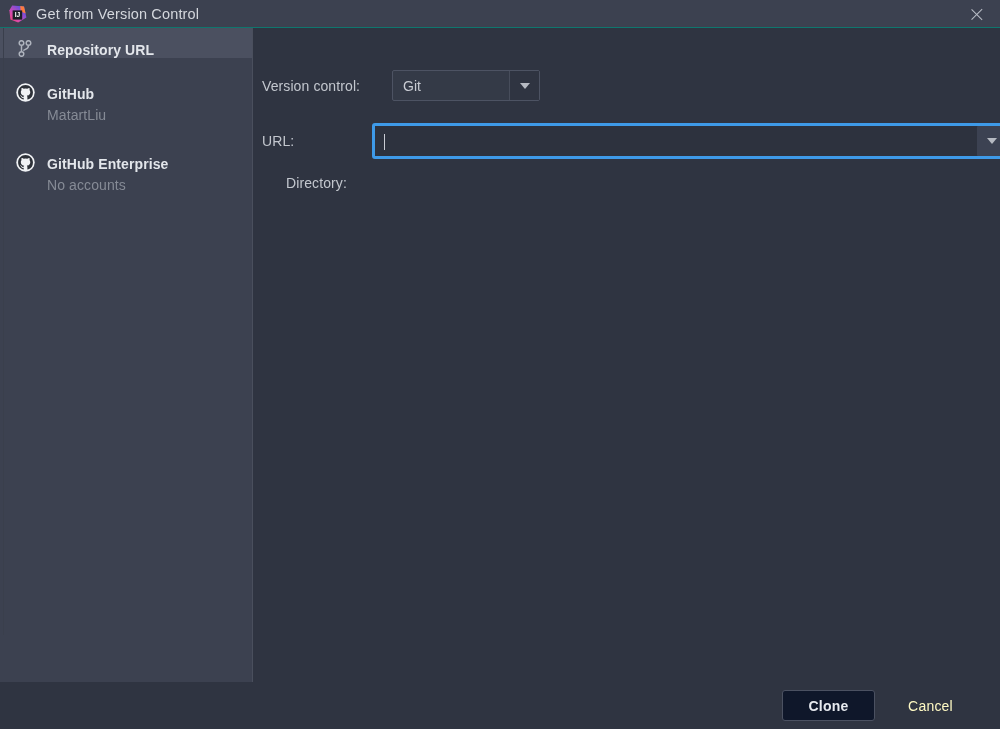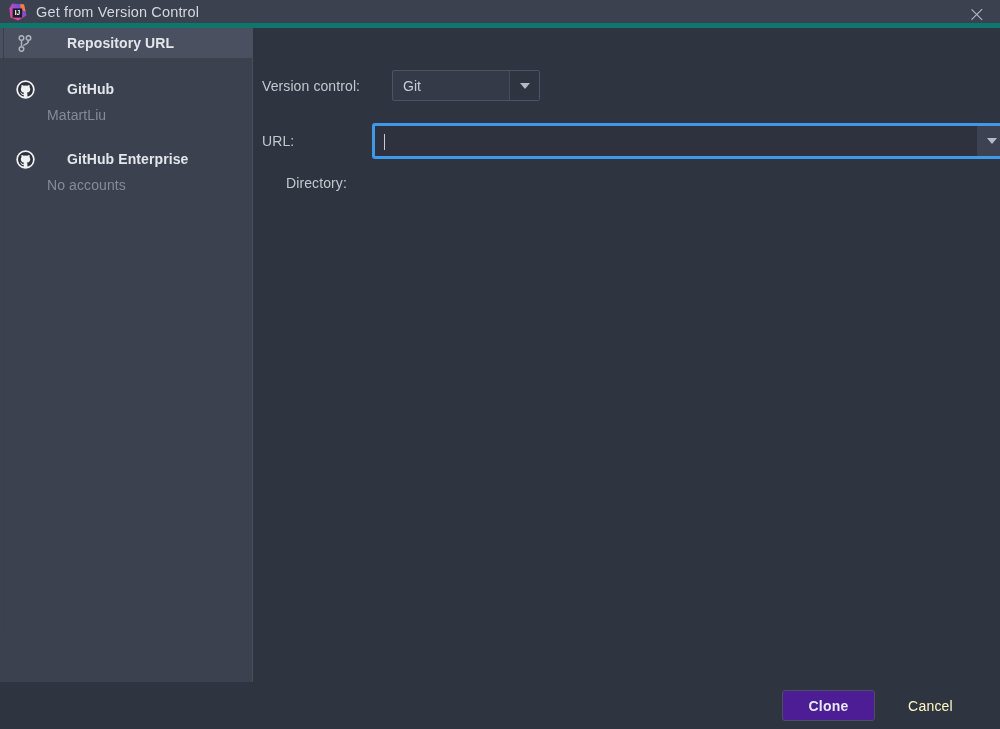--- a/index.html
+++ b/index.html
@@ -29,21 +29,21 @@
 
   
   .titlebar {
     height: 28px;
     min-height: 28px;
     background: #3c4150;
     display: flex;
     align-items: center;
     padding: 0 0 0 9px;
     position: relative;
-    border-bottom: 5px solid #0f766e;
+    border-bottom: 1px solid #0f766e;
   }
   .titlebar .logo {
     width: 18px;
     height: 18px;
     margin-right: 9px;
     flex: 0 0 18px;
     position: relative;
   }
   .titlebar .title-text {
     font-size: 14.5px;
@@ -104,25 +104,24 @@
     min-width: 253px;
     height: 654px;
     background: #3c4150;
     border-right: 1px solid #4a4f5d;
     padding-top: 0;
     overflow: hidden;
   }
 
   .side-item {
     display: flex;
-    align-items: center;
+    align-items: flex-end;
     height: 26px;
     padding-left: 14px;
     color: #d6d9df;
-    gap: 20px;
   }
   .side-item.group-head { height: 30px; }
   .side-item.selected { background: #4b5060; }
 
   .side-icon {
     width: 22px;
     min-width: 22px;
     height: 20px;
     display: flex;
     align-items: center;
@@ -304,21 +303,21 @@
     border-radius: 3px;
     font-size: 14px;
     display: flex;
     align-items: center;
     justify-content: center;
     letter-spacing: 0.2px;
     background: transparent;
     border: 1px solid transparent;
   }
   .btn-default {
-    background: #4c1d95;
+    background: #0f172a;
     border: 1px solid #4b5161;
     color: #e6e9ee;
     font-weight: bold;
   }
   .btn-disabled {
     color: #fef9c3;
     border: 1px solid transparent;
     background: transparent;
   }
 </style>

